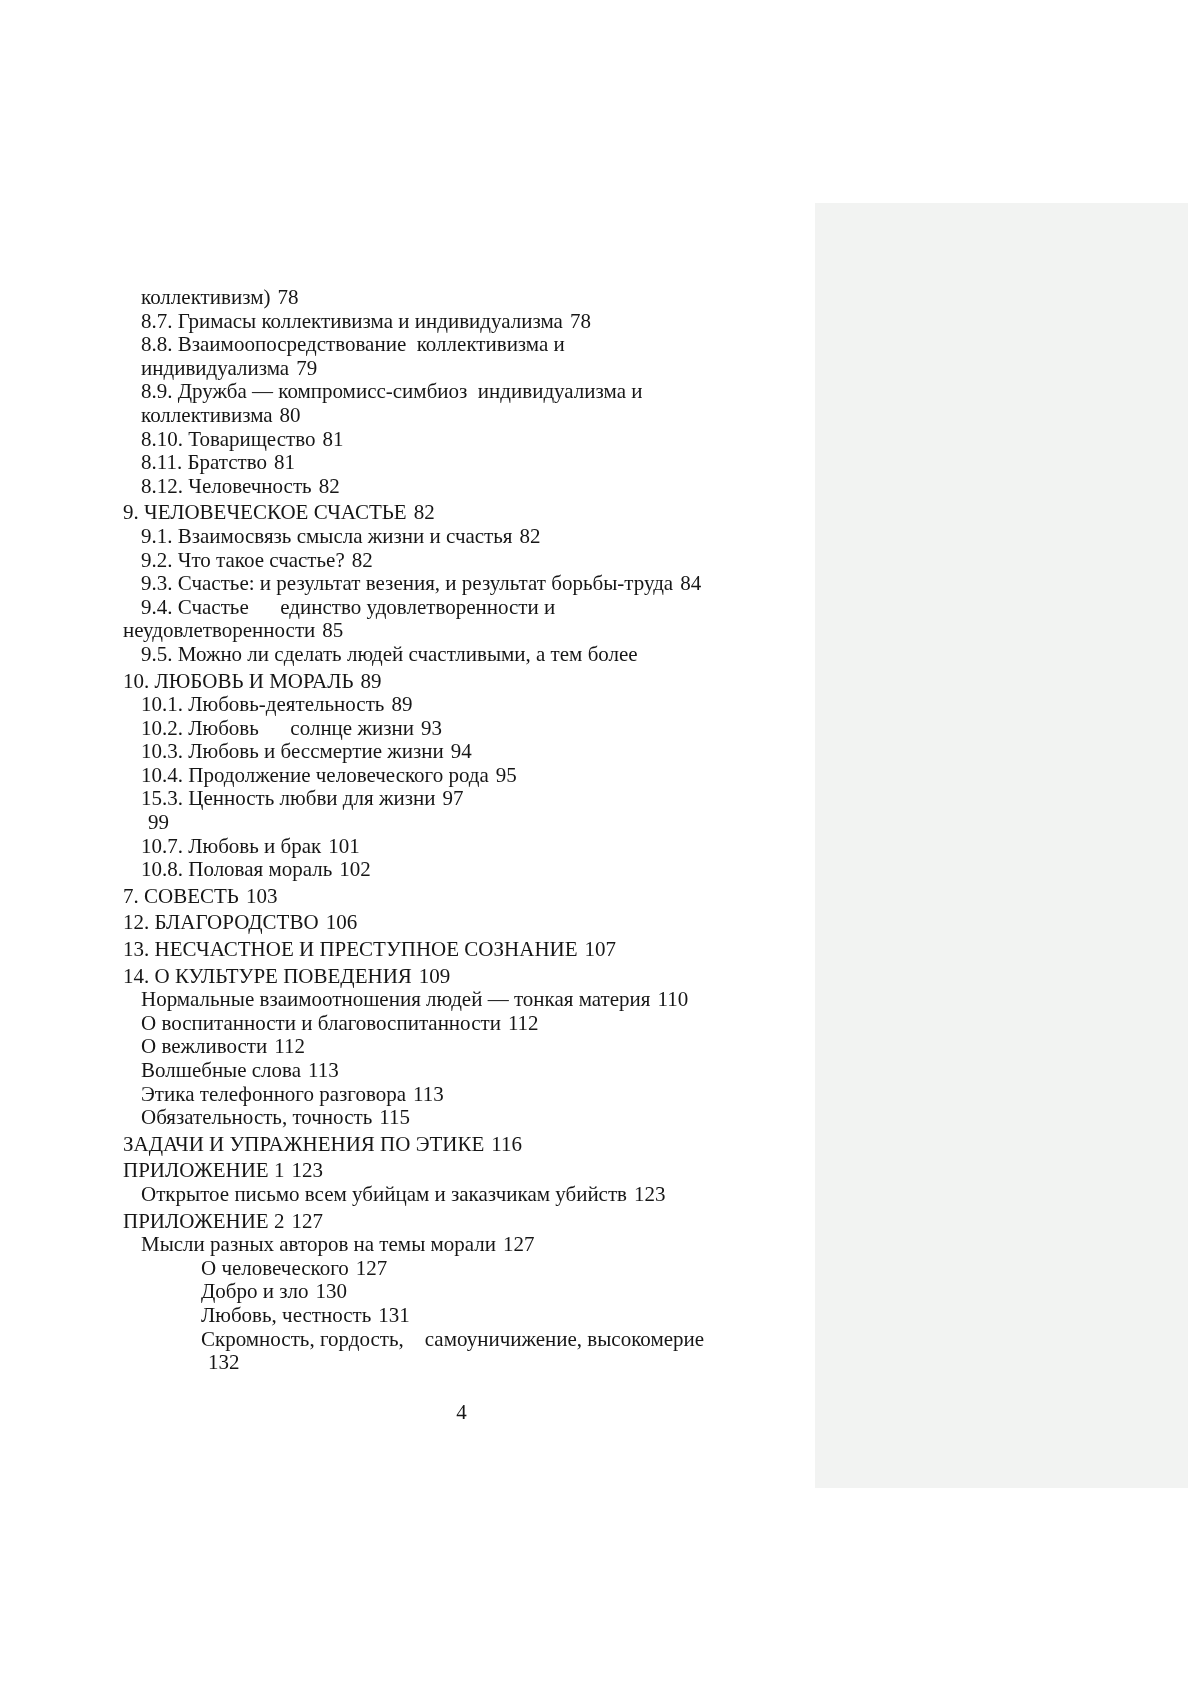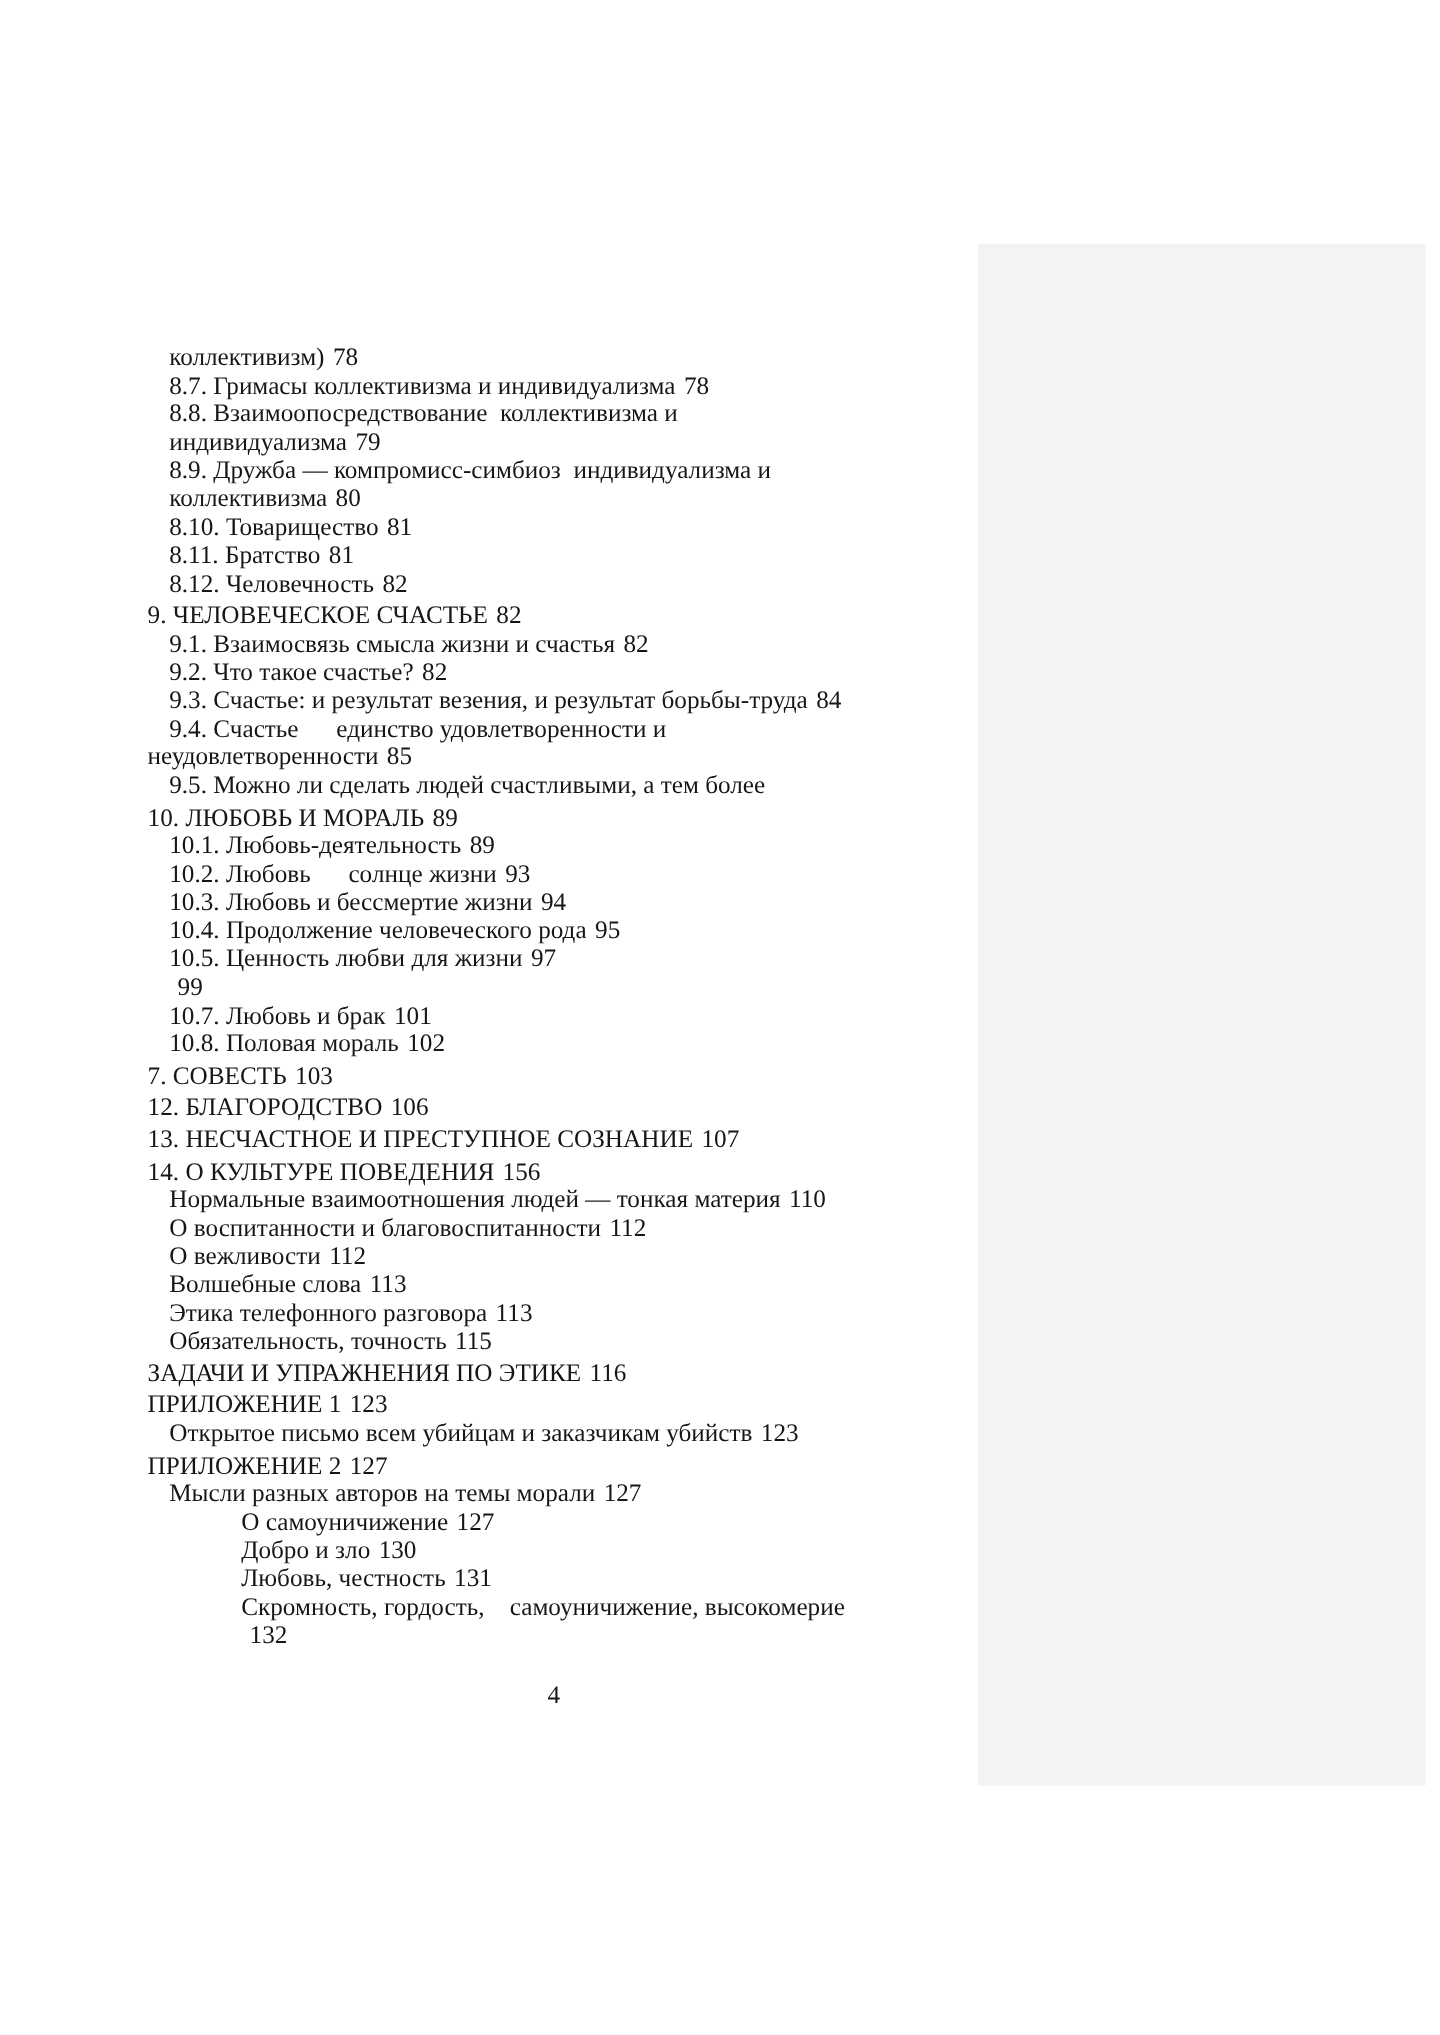--- a/index.html
+++ b/index.html
@@ -166,21 +166,21 @@
         <span class="toc-text">10.3. Любовь и бессмертие жизни</span>
         <span class="toc-leader"></span>
         <span class="toc-page">94</span>
       </div>
       <div class="toc-row lvl1">
         <span class="toc-text">10.4. Продолжение человеческого рода</span>
         <span class="toc-leader"></span>
         <span class="toc-page">95</span>
       </div>
       <div class="toc-row lvl1">
-        <span class="toc-text">10.5. Ценность любви для жизни</span>
+        <span class="toc-text">15.3. Ценность любви для жизни</span>
         <span class="toc-leader"></span>
         <span class="toc-page">97</span>
       </div>
       <div class="toc-row lvl1">
         <span class="toc-leader"></span>
         <span class="toc-page">99</span>
       </div>
       <div class="toc-row lvl1">
         <span class="toc-text">10.7. Любовь и брак</span>
         <span class="toc-leader"></span>
@@ -202,21 +202,21 @@
         <span class="toc-page">106</span>
       </div>
       <div class="toc-row lvl0 chapter">
         <span class="toc-text">13. НЕСЧАСТНОЕ И ПРЕСТУПНОЕ СОЗНАНИЕ</span>
         <span class="toc-leader"></span>
         <span class="toc-page">107</span>
       </div>
       <div class="toc-row lvl0 chapter">
         <span class="toc-text">14. О КУЛЬТУРЕ ПОВЕДЕНИЯ</span>
         <span class="toc-leader"></span>
-        <span class="toc-page">156</span>
+        <span class="toc-page">109</span>
       </div>
       <div class="toc-row lvl1">
         <span class="toc-text">Нормальные взаимоотношения людей — тонкая материя</span>
         <span class="toc-leader"></span>
         <span class="toc-page">110</span>
       </div>
       <div class="toc-row lvl1">
         <span class="toc-text">О воспитанности и благовоспитанности</span>
         <span class="toc-leader"></span>
         <span class="toc-page">112</span>
@@ -260,21 +260,21 @@
         <span class="toc-text">ПРИЛОЖЕНИЕ 2</span>
         <span class="toc-leader"></span>
         <span class="toc-page">127</span>
       </div>
       <div class="toc-row lvl1">
         <span class="toc-text">Мысли разных авторов на темы морали</span>
         <span class="toc-leader"></span>
         <span class="toc-page">127</span>
       </div>
       <div class="toc-row lvl2">
-        <span class="toc-text">О самоуничижение</span>
+        <span class="toc-text">О человеческого</span>
         <span class="toc-leader"></span>
         <span class="toc-page">127</span>
       </div>
       <div class="toc-row lvl2">
         <span class="toc-text">Добро и зло</span>
         <span class="toc-leader"></span>
         <span class="toc-page">130</span>
       </div>
       <div class="toc-row lvl2">
         <span class="toc-text">Любовь, честность</span>

